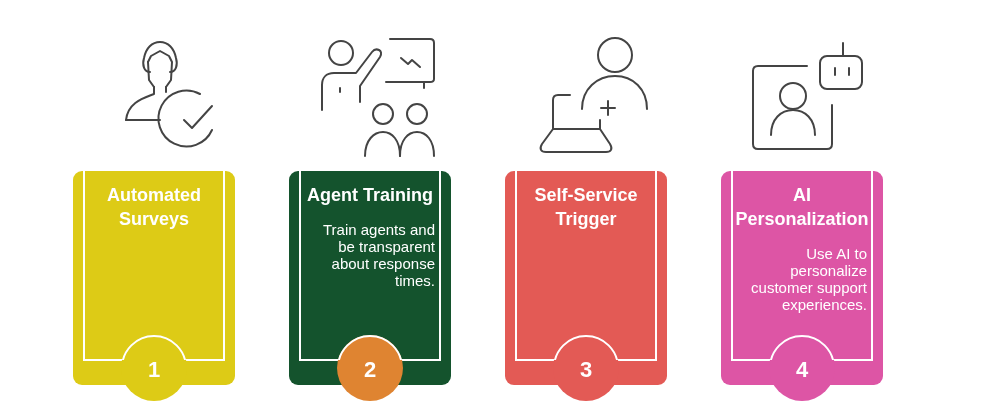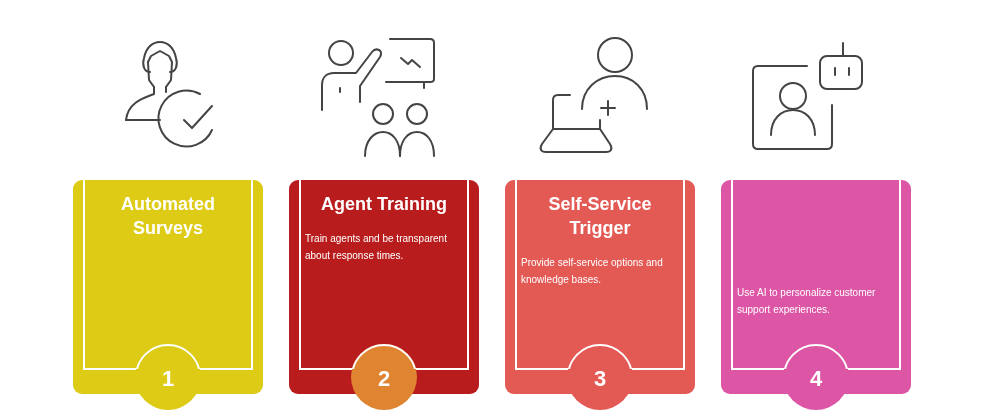--- a/index.html
+++ b/index.html
@@ -6,21 +6,21 @@
   body {
     width: 984px; height: 412px; overflow: hidden;
     background: #ffffff;
     font-family: "Liberation Sans", "DejaVu Sans", sans-serif;
     position: relative;
   }
   .step { position: absolute; top: 0; width: 190px; height: 412px; }
   .icon { position: absolute; top: 30px; left: 15px; width: 160px; height: 130px; }
   .icon svg { width: 160px; height: 130px; display: block; }
   .card {
-    position: absolute; top: 180px; left: 0; width: 190px; height: 214px;
+    position: absolute; top: 171px; left: 0; width: 162px; height: 214px;
     border-radius: 9px;
   }
   .inner {
     position: absolute; left: 10px; right: 10px; top: 0; height: 190px;
     border-left: 2px solid #ffffff; border-right: 2px solid #ffffff; border-bottom: 2px solid #ffffff;
     box-sizing: border-box;
   }
   .tab {
     position: absolute; left: 50%; top: 164px; width: 66px; height: 66px; margin-left: -33px;
     border-radius: 50%;
@@ -32,22 +32,22 @@
   }
   .num {
     position: absolute; left: 0; right: 0; top: 186px; text-align: center;
     color: #ffffff; font-weight: bold; font-size: 22px; line-height: 26px;
   }
   .title {
     position: absolute; left: 14px; right: 14px; top: 12px; text-align: center;
     color: #ffffff; font-weight: bold; font-size: 18px; line-height: 24px;
   }
   .desc {
-    position: absolute; left: 16px; right: 16px; text-align: left;
-    color: #ffffff; font-size: 10px; line-height: 17px;
+    position: absolute; left: 16px; right: 16px; text-align: right;
+    color: #ffffff; font-size: 15px; line-height: 17px;
   }
 </style>
 </head>
 <body>
 
 <div class="step" style="left:73px;">
   <div class="icon">
     <svg viewBox="0 0 160 130" fill="none" stroke="#444" stroke-width="2" stroke-linecap="round" stroke-linejoin="round">
       <path d="M62 42 C56 42 54 35 56 28 C58 18 64 12 72 12 C80 12 86 18 88 28 C90 35 88 42 82 42"></path>
       <path d="M60 32 L63 26 L72 21 L81 26 L84 32 L83 50 L78 57"></path>
@@ -76,21 +76,21 @@
       <path d="M36 58 L36 62"></path>
       <path d="M86 9 L126 9 C129 9 130 10 130 13 L130 49 C130 51 129 52 126 52 L82 52"></path>
       <path d="M120 52 L120 58"></path>
       <path d="M97 28 L104 34 L108 30 L116 37"></path>
       <circle cx="79" cy="84" r="10"></circle>
       <circle cx="113" cy="84" r="10"></circle>
       <path d="M61 126 C61 110 70 102 79 102 C88 102 96 110 96 126"></path>
       <path d="M96 126 C96 110 104 102 113 102 C122 102 130 110 130 126"></path>
     </svg>
   </div>
-  <div class="card" style="background:#b91c1c;">
+  <div class="card" style="background:#14532d;">
     <div class="inner"></div>
     <div class="tab" style="background:#DF8431;"></div>
     <div class="tab-ring"></div>
     <div class="title">Agent Training</div>
     <div class="desc" style="top:50px;">Train agents and be transparent about response times.</div>
     <div class="num">2</div>
   </div>
 </div>
 
 <div class="step" style="left:505px;">
@@ -102,36 +102,36 @@
       <path d="M50 65 L38 65 C34 65 33 67 33 70 L33 99"></path>
       <path d="M33 99 L80 99 L80 90"></path>
       <path d="M33 99 L22 114 C19 119 21 122 26 122 L86 122 C91 122 93 119 90 114 L80 99"></path>
     </svg>
   </div>
   <div class="card" style="background:#E35A55;">
     <div class="inner"></div>
     <div class="tab" style="background:#E35A55;"></div>
     <div class="tab-ring"></div>
     <div class="title">Self-Service Trigger</div>
-    <div class="desc" style="top:74px;">Provide self-service options and knowledge bases.</div>
     <div class="num">3</div>
   </div>
 </div>
 
 <div class="step" style="left:721px;">
   <div class="icon">
     <svg viewBox="0 0 160 130" fill="none" stroke="#444" stroke-width="2" stroke-linecap="round" stroke-linejoin="round">
       <path d="M71 36 L22 36 C19 36 17 38 17 41 L17 114 C17 117 19 119 22 119 L91 119 C94 119 96 117 96 114 L96 75"></path>
       <path d="M107 13 L107 26"></path>
       <rect x="84" y="26" width="42" height="33" rx="7"></rect>
       <path d="M99 38 L99 45 M113 38 L113 45"></path>
       <circle cx="57" cy="66" r="13"></circle>
       <path d="M35 105 C35 89 45 80 57 80 C69 80 79 89 79 105"></path>
     </svg>
   </div>
   <div class="card" style="background:#DD55A5;">
     <div class="inner"></div>
     <div class="tab" style="background:#DD55A5;"></div>
     <div class="tab-ring"></div>
-    <div class="desc" style="top:74px;margin-top:30px;">Use AI to personalize customer support experiences.</div>
+    <div class="title">AI Personalization</div>
+    <div class="desc" style="top:74px;">Use AI to personalize customer support experiences.</div>
     <div class="num">4</div>
   </div>
 </div>
 
 </body></html>

